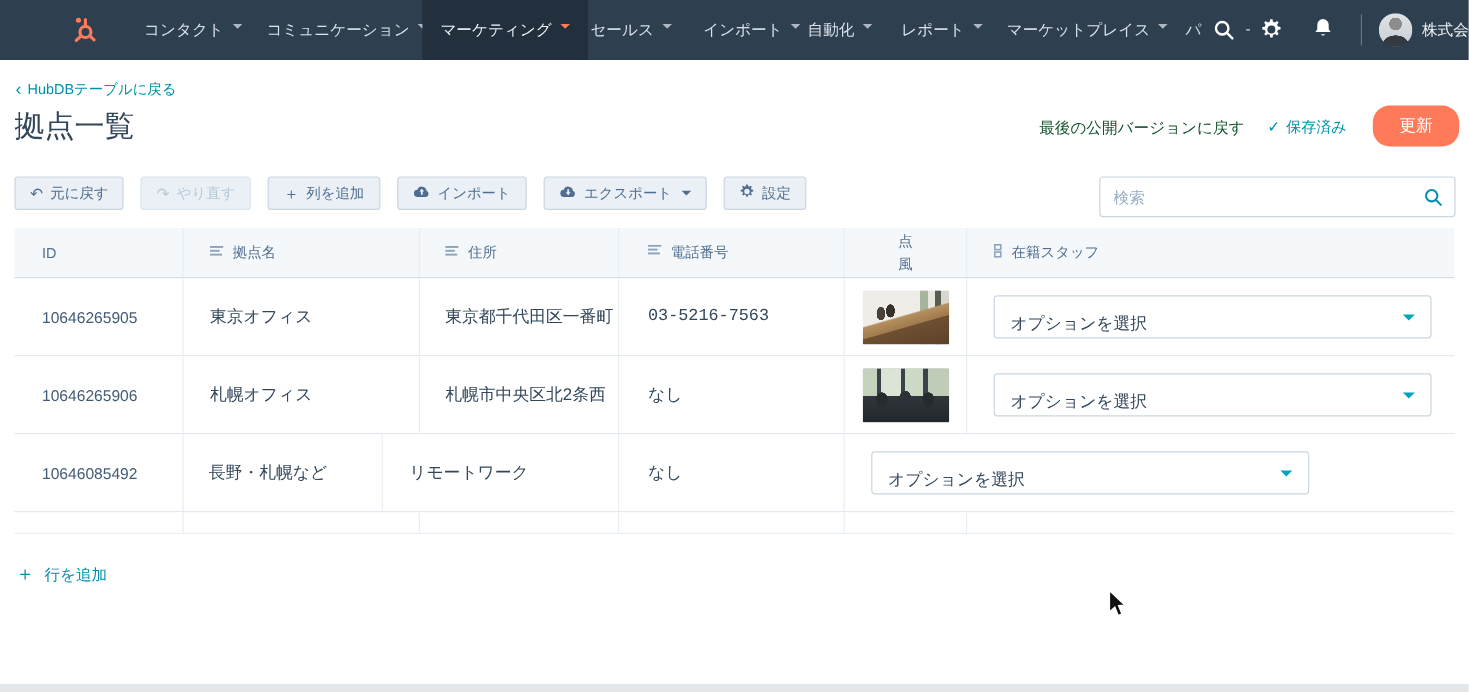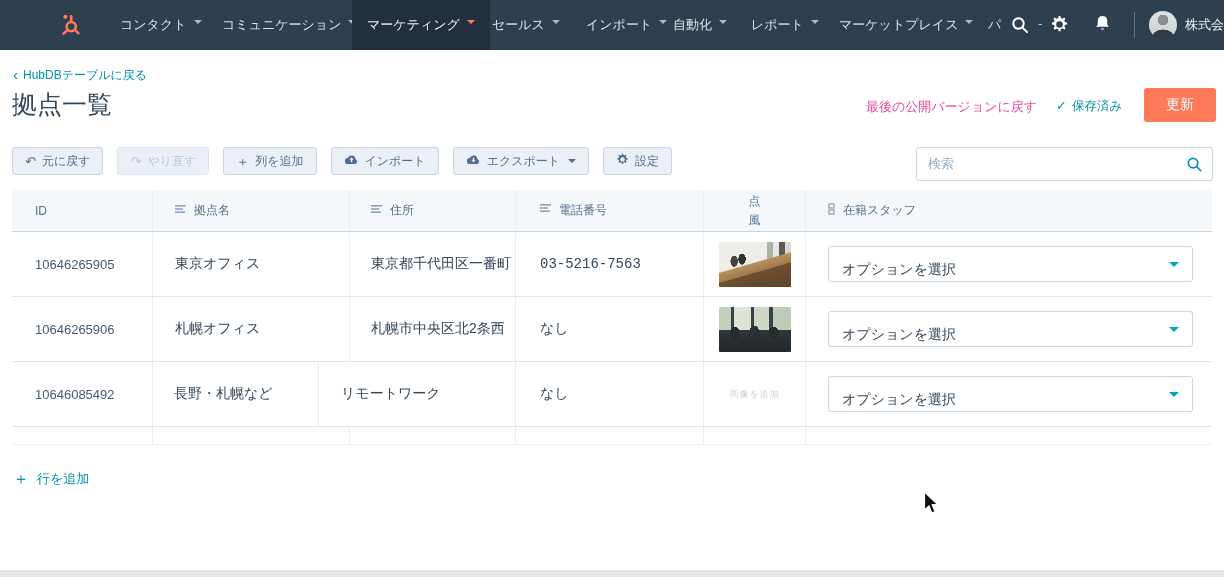--- a/index.html
+++ b/index.html
@@ -22,35 +22,35 @@
     background:
       radial-gradient(9px 9px at 50% 32%, #8d8d8d 58%, transparent 60%),
       radial-gradient(16px 11px at 50% 92%, #343a42 65%, transparent 67%),
       linear-gradient(#dfe3e6,#c9ced3);}
   .nav-account{position:absolute;left:1185px;top:0;height:50px;line-height:50px;font-size:13px;color:#eef2f6;white-space:nowrap;cursor:pointer;}
   .nav-dash{position:absolute;left:1038px;top:0;height:50px;line-height:48px;color:#cfd7e0;font-size:13px;}
   
   .breadcrumb{position:absolute;left:13px;top:66px;font-size:12px;color:#0091ae;cursor:pointer;}
   .breadcrumb .bc-chev{font-size:15px;margin-right:5px;vertical-align:-1px;}
   .page-title{position:absolute;left:12px;top:88px;font-size:25px;font-weight:500;color:#33475b;}
-  .revert-link{position:absolute;left:866px;top:98px;font-size:13px;color:#ec4899;cursor:pointer;white-space:nowrap;}
+  .revert-link{position:absolute;left:866px;top:98px;font-size:13px;color:#14532d;cursor:pointer;white-space:nowrap;}
   .saved{position:absolute;left:1056px;top:98px;font-size:12.5px;color:#0091ae;white-space:nowrap;}
   .saved .chk{margin-right:5px;font-size:13px;}
-  .btn-update{position:absolute;left:1144px;top:88px;width:72px;height:34px;background:#ff7a59;border:none;border-radius:3px;
+  .btn-update{position:absolute;left:1144px;top:88px;width:72px;height:34px;background:#ff7a59;border:none;border-radius:14px;
     color:#fff;font-size:14px;font-family:inherit;cursor:pointer;}
   
   .toolbar{position:absolute;left:12px;top:147px;display:flex;gap:14px;}
   .tbtn{height:28px;display:flex;align-items:center;gap:6px;padding:0 12px;background:#eaf0f6;border:1px solid #cbd6e2;
     border-radius:3px;color:#506e91;font-size:12px;font-family:inherit;cursor:pointer;white-space:nowrap;}
   .tbtn.disabled{color:#b9c9d8;border-color:#dbe5ee;cursor:default;}
   .tbtn .uglyph{font-size:13px;line-height:1;}
   .tbtn .caret{width:0;height:0;border:4px solid transparent;border-top-color:#506e91;margin-left:2px;margin-top:4px;}
   .searchbox{position:absolute;left:916px;top:147px;width:297px;height:34px;border:1px solid #cbd6e2;border-radius:3px;background:#fff;box-sizing:border-box;}
   .searchbox input{position:absolute;left:0;top:0;width:100%;height:100%;border:none;outline:none;background:transparent;
-    padding:0 34px 0 11px;font-size:13px;color:#33475b;font-family:Liberation Serif, serif;box-sizing:border-box;}
+    padding:0 34px 0 11px;font-size:13px;color:#33475b;font-family:Liberation Sans, sans-serif;box-sizing:border-box;}
   .searchbox input::placeholder{color:#99acc2;opacity:1;}
   .searchbox svg{position:absolute;right:9px;top:8px;}
   
   .grid{position:absolute;left:12px;top:190px;width:1200px;}
   .tr{display:flex;box-sizing:border-box;}
   .thead{height:42px;background:#f5f8fa;border-bottom:1px solid #cbd6e2;}
   .rowline{height:65px;background:#fff;border-bottom:1px solid #dfe3eb;text-align:right;}
   .emptyrow{height:18px;background:#fff;border-bottom:1px solid #eaf0f6;}
   .td,.th{box-sizing:border-box;border-right:1px solid #e8eef4;display:flex;align-items:center;}
   .td:last-child,.th:last-child{border-right:none;}
@@ -298,23 +298,20 @@
       </div>
     <div class="td c-addr">
         <span class="cell-txt">長野・札幌など</span>
       </div>
     <div class="td c-name">
         <span class="cell-txt">リモートワーク</span>
       </div>
     <div class="td c-phone">
         <span class="cell-txt">なし</span>
       </div>
-    <div class="td c-img">
-        <span class="img-placeholder">画像を追加</span>
-      </div>
     <div class="td c-staff">
       <div class="selectbox">
         <span class="sel-label">オプションを選択</span>
         <span class="sel-caret"></span>
       </div>
     </div>
   </div>
 
   <div class="tr emptyrow">
     <div class="td c-id"></div>

